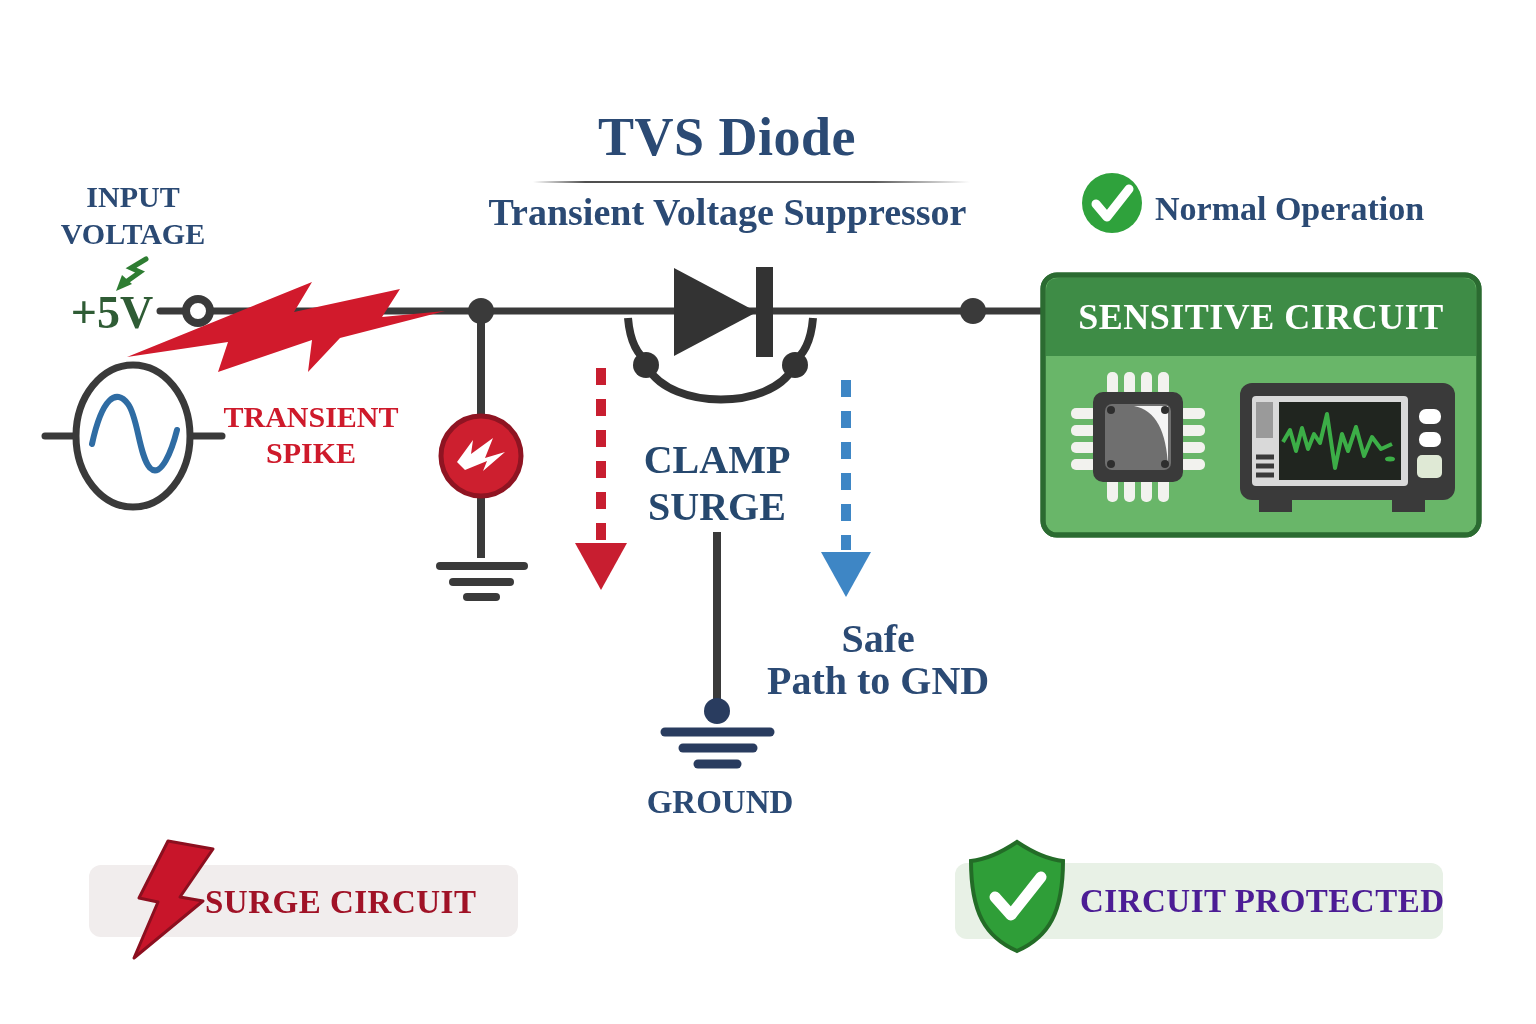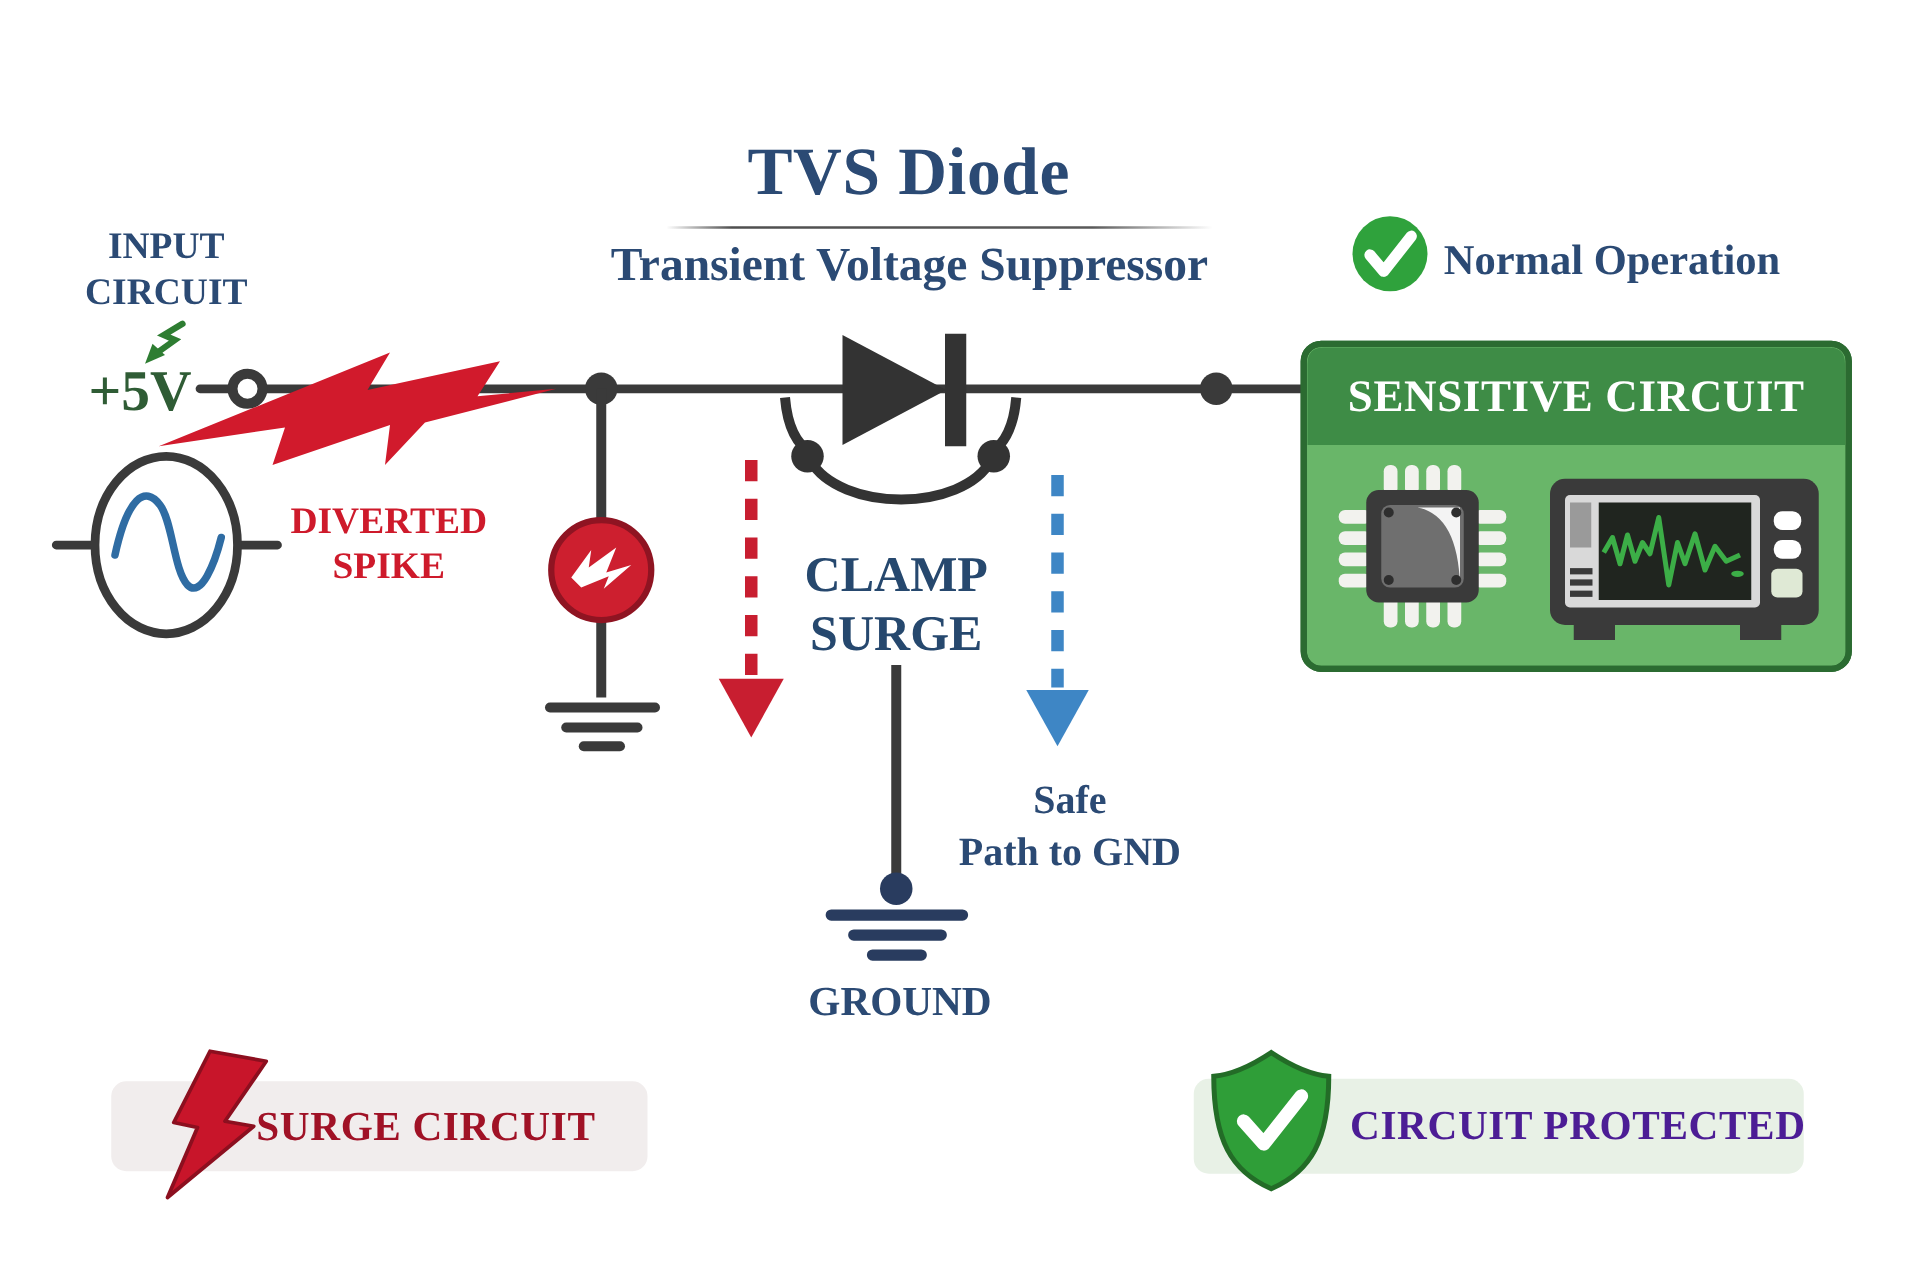--- a/index.html
+++ b/index.html
@@ -12,21 +12,21 @@
   .t span{display:block;text-align:center;}
   .center{text-align:center;}
   .title-main{left:527px;top:106px;width:400px;font-size:54px;letter-spacing:.5px;}
   .title-divider{position:absolute;z-index:2;left:533px;top:181px;width:437px;height:2px;
     background:linear-gradient(to right, rgba(70,70,70,0), rgba(60,60,60,.9) 12%, rgba(60,60,60,.85) 78%, rgba(90,90,90,0));}
   .title-sub{left:455px;top:190px;width:545px;font-size:38px;}
   .input-label{left:33px;top:178px;width:200px;font-size:30px;line-height:37px;}
   .supply{left:52px;top:286px;width:120px;font-size:46px;color:#2f5c35;}
   .spike-label{left:211px;top:399px;width:200px;font-size:30px;line-height:36px;color:#ce1a2b;}
   .clamp-label{left:617px;top:436px;width:200px;font-size:40px;line-height:47px;color:#26486e;}
-  .safe-label{left:767px;top:618px;font-size:32px;line-height:42px;}
+  .safe-label{left:767px;top:618px;font-size:40px;line-height:42px;}
   .ground-label{left:620px;top:784px;width:200px;font-size:33px;}
   .normal-label{left:1155px;top:190px;font-size:34px;}
   .box-title{left:1043px;top:296px;width:436px;font-size:36px;color:#ffffff;letter-spacing:.5px;}
   .surge-badge-label{left:205px;top:884px;font-size:33px;color:#a01226;letter-spacing:.5px;}
   .protected-badge-label{left:1080px;top:883px;font-size:33px;color:#4c1d95;letter-spacing:.5px;}
 </style>
 </head>
 <body>
 
 <div id="stage">
@@ -168,26 +168,26 @@
       </g>
     </g>
   </svg>
 
   <div class="t title-main center">TVS Diode</div>
   <div class="title-divider"></div>
   <div class="t title-sub center">Transient Voltage Suppressor</div>
 
   <div class="t input-label center">
     <span>INPUT</span>
-    <span>CIRCUIT</span>
+    <span>VOLTAGE</span>
   </div>
   <div class="t supply center">+5V</div>
 
   <div class="t spike-label center">
-    <span>DIVERTED</span>
+    <span>TRANSIENT</span>
     <span>SPIKE</span>
   </div>
 
   <div class="t clamp-label center">
     <span>CLAMP</span>
     <span>SURGE</span>
   </div>
 
   <div class="t safe-label">
     <span>Safe</span>

